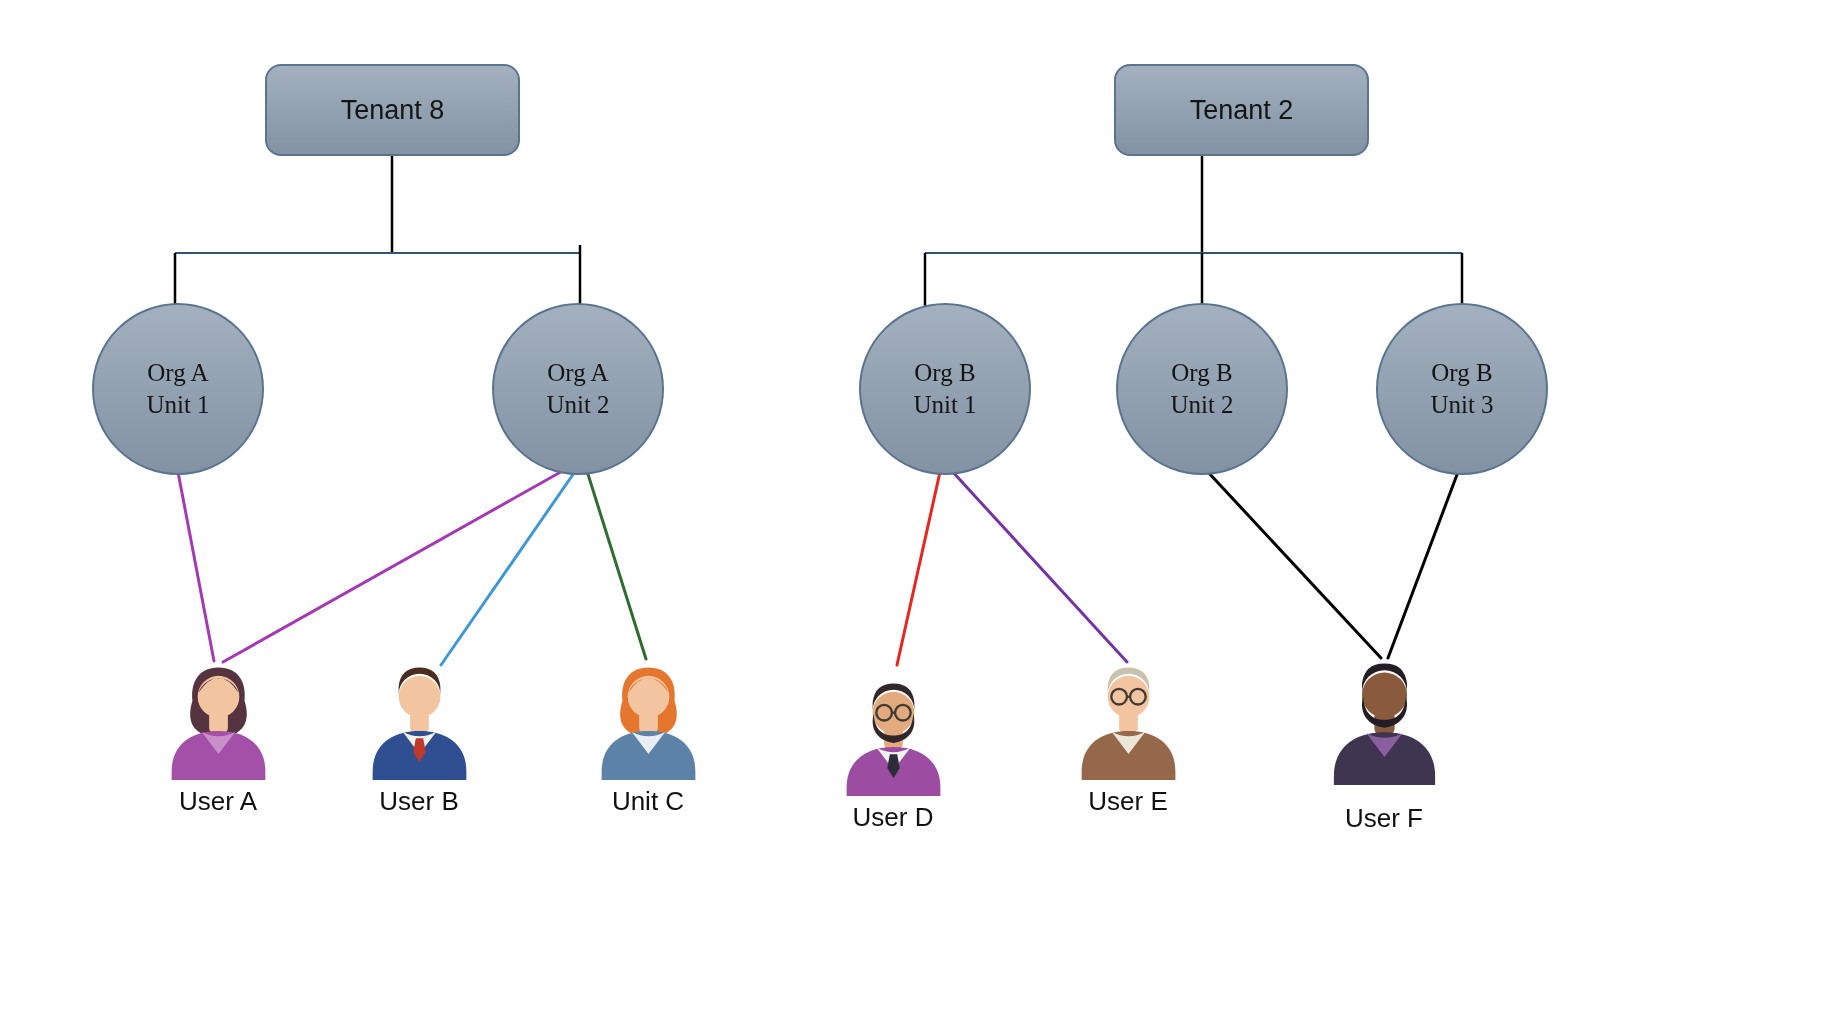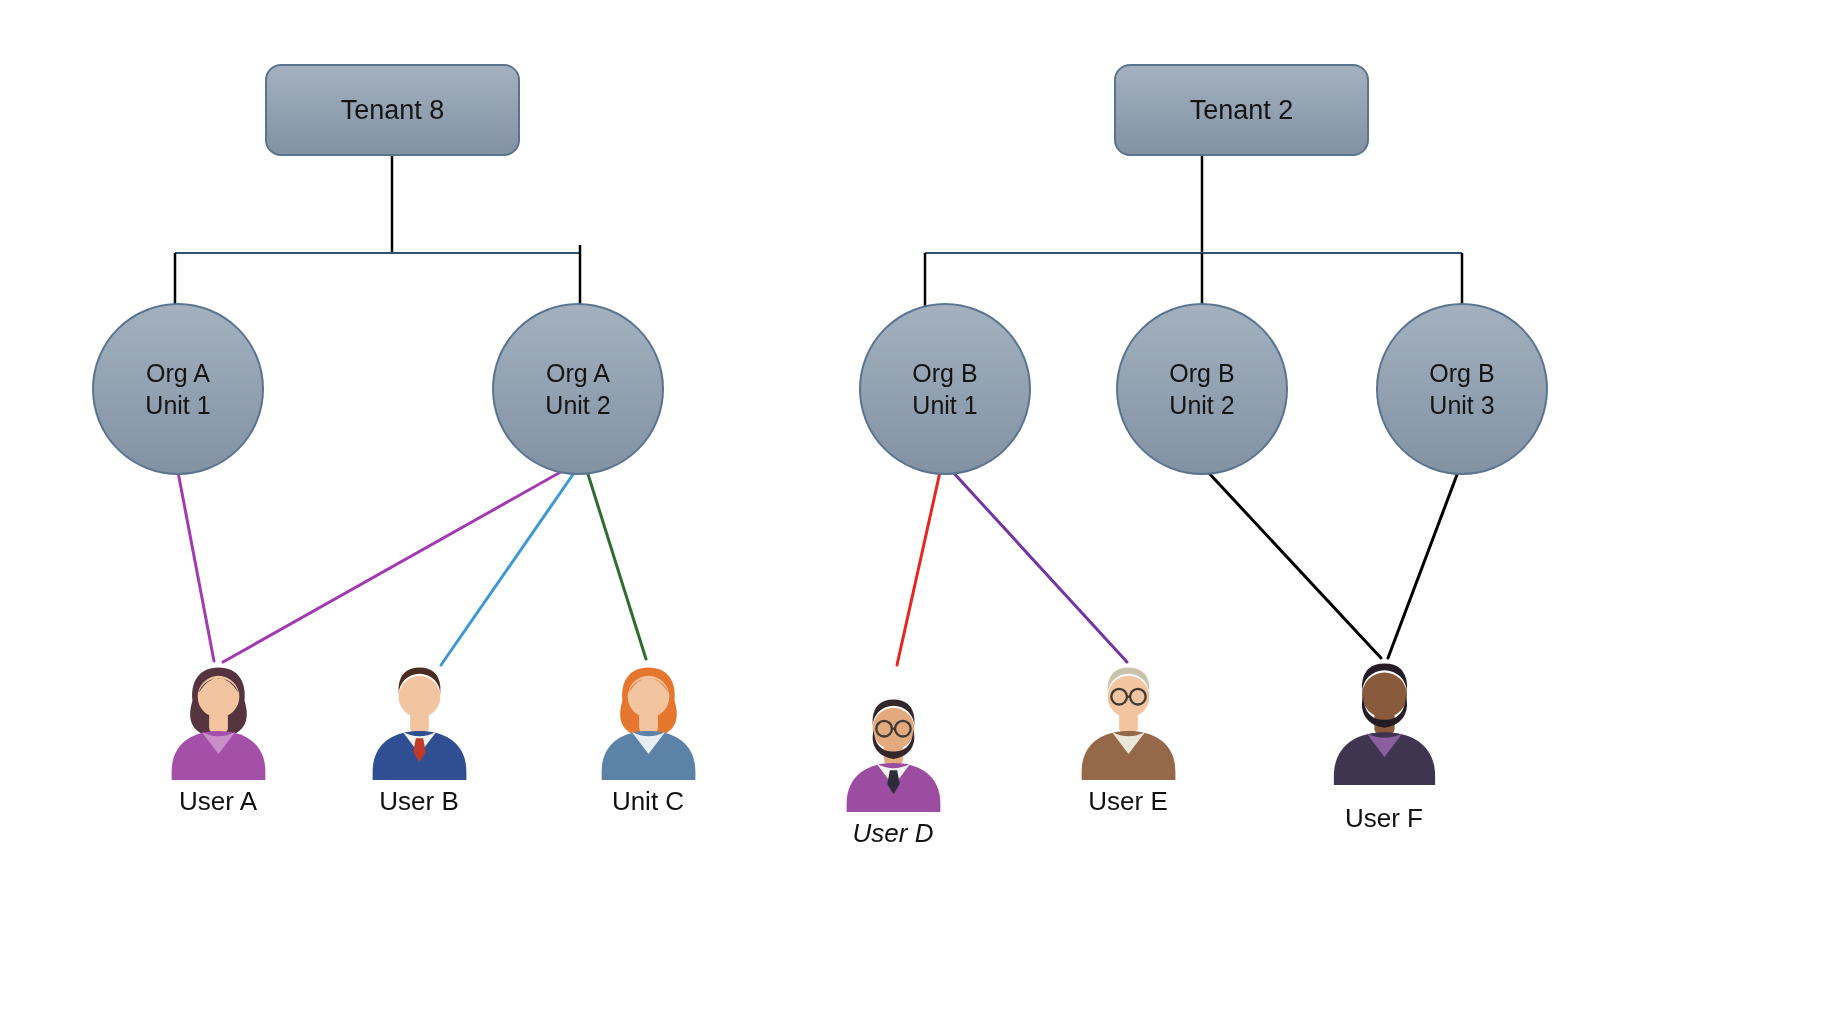--- a/index.html
+++ b/index.html
@@ -38,20 +38,21 @@
     border-radius: 16px;
     font-size: 27px;
   }
   .unit {
     width: 172px;
     height: 172px;
     border-radius: 50%;
     flex-direction: column;
     font-size: 25px;
     line-height: 1.3;
+    font-family: Liberation Serif, serif;
   }
   .user {
     position: absolute;
     width: 130px;
     display: flex;
     flex-direction: column;
     align-items: center;
   }
   .user svg { width: 125px; height: 125px; display: block; }
   .user.big { width: 140px; gap: 12px; }
@@ -148,21 +149,21 @@
       <path d="M60,12 C41,12 33,26 35,44 C30,60 34,70 43,75 L77,75 C86,70 90,60 85,44 C87,26 79,12 60,12 Z" fill="#e5762e"></path>
       <rect x="51" y="54" width="18" height="21" rx="5" fill="#f2c5a0"></rect>
       <circle cx="60" cy="40" r="20" fill="#f2c5a0"></circle>
       <path d="M41,36 A20,20 0 0 1 79,36 Q70,22 60,22 Q50,22 41,36 Z" fill="#e5762e"></path>
       <path d="M15,120 L15,112 C15,85 35,73 60,73 C85,73 105,85 105,112 L105,120 Z" fill="#5d82a8"></path>
       <path d="M44,74 L60,95 L76,74 Q60,82 44,74 Z" fill="#e8eef2"></path>
     </svg>
     <div class="user-label">Unit C</div>
   </div>
 
-  <div class="user" style="left:828px; top:687px;font-style:italic;">
+  <div class="user" style="left:828px; top:671px;">
     <svg viewBox="0 0 120 120">
       <rect x="51" y="54" width="18" height="21" rx="5" fill="#e3ab7d"></rect>
       <circle cx="60" cy="40" r="20" fill="#e3ab7d"></circle>
       <path d="M40,38 A20,20 0 0 1 80,38 L80,30 Q78,12 60,12 Q42,12 40,30 Z" fill="#33272a"></path>
       <path d="M41,41 C42,57 50,62 60,62 C70,62 78,57 79,41 C82,52 79,66 60,69 C41,66 38,52 41,41 Z" fill="#33272a"></path>
       <g stroke="#3f3a36" stroke-width="2.2" fill="none">
         <circle cx="51" cy="40" r="7.5"></circle>
         <circle cx="69" cy="40" r="7.5"></circle>
         <path d="M58.5,40 L61.5,40"></path>
       </g>

